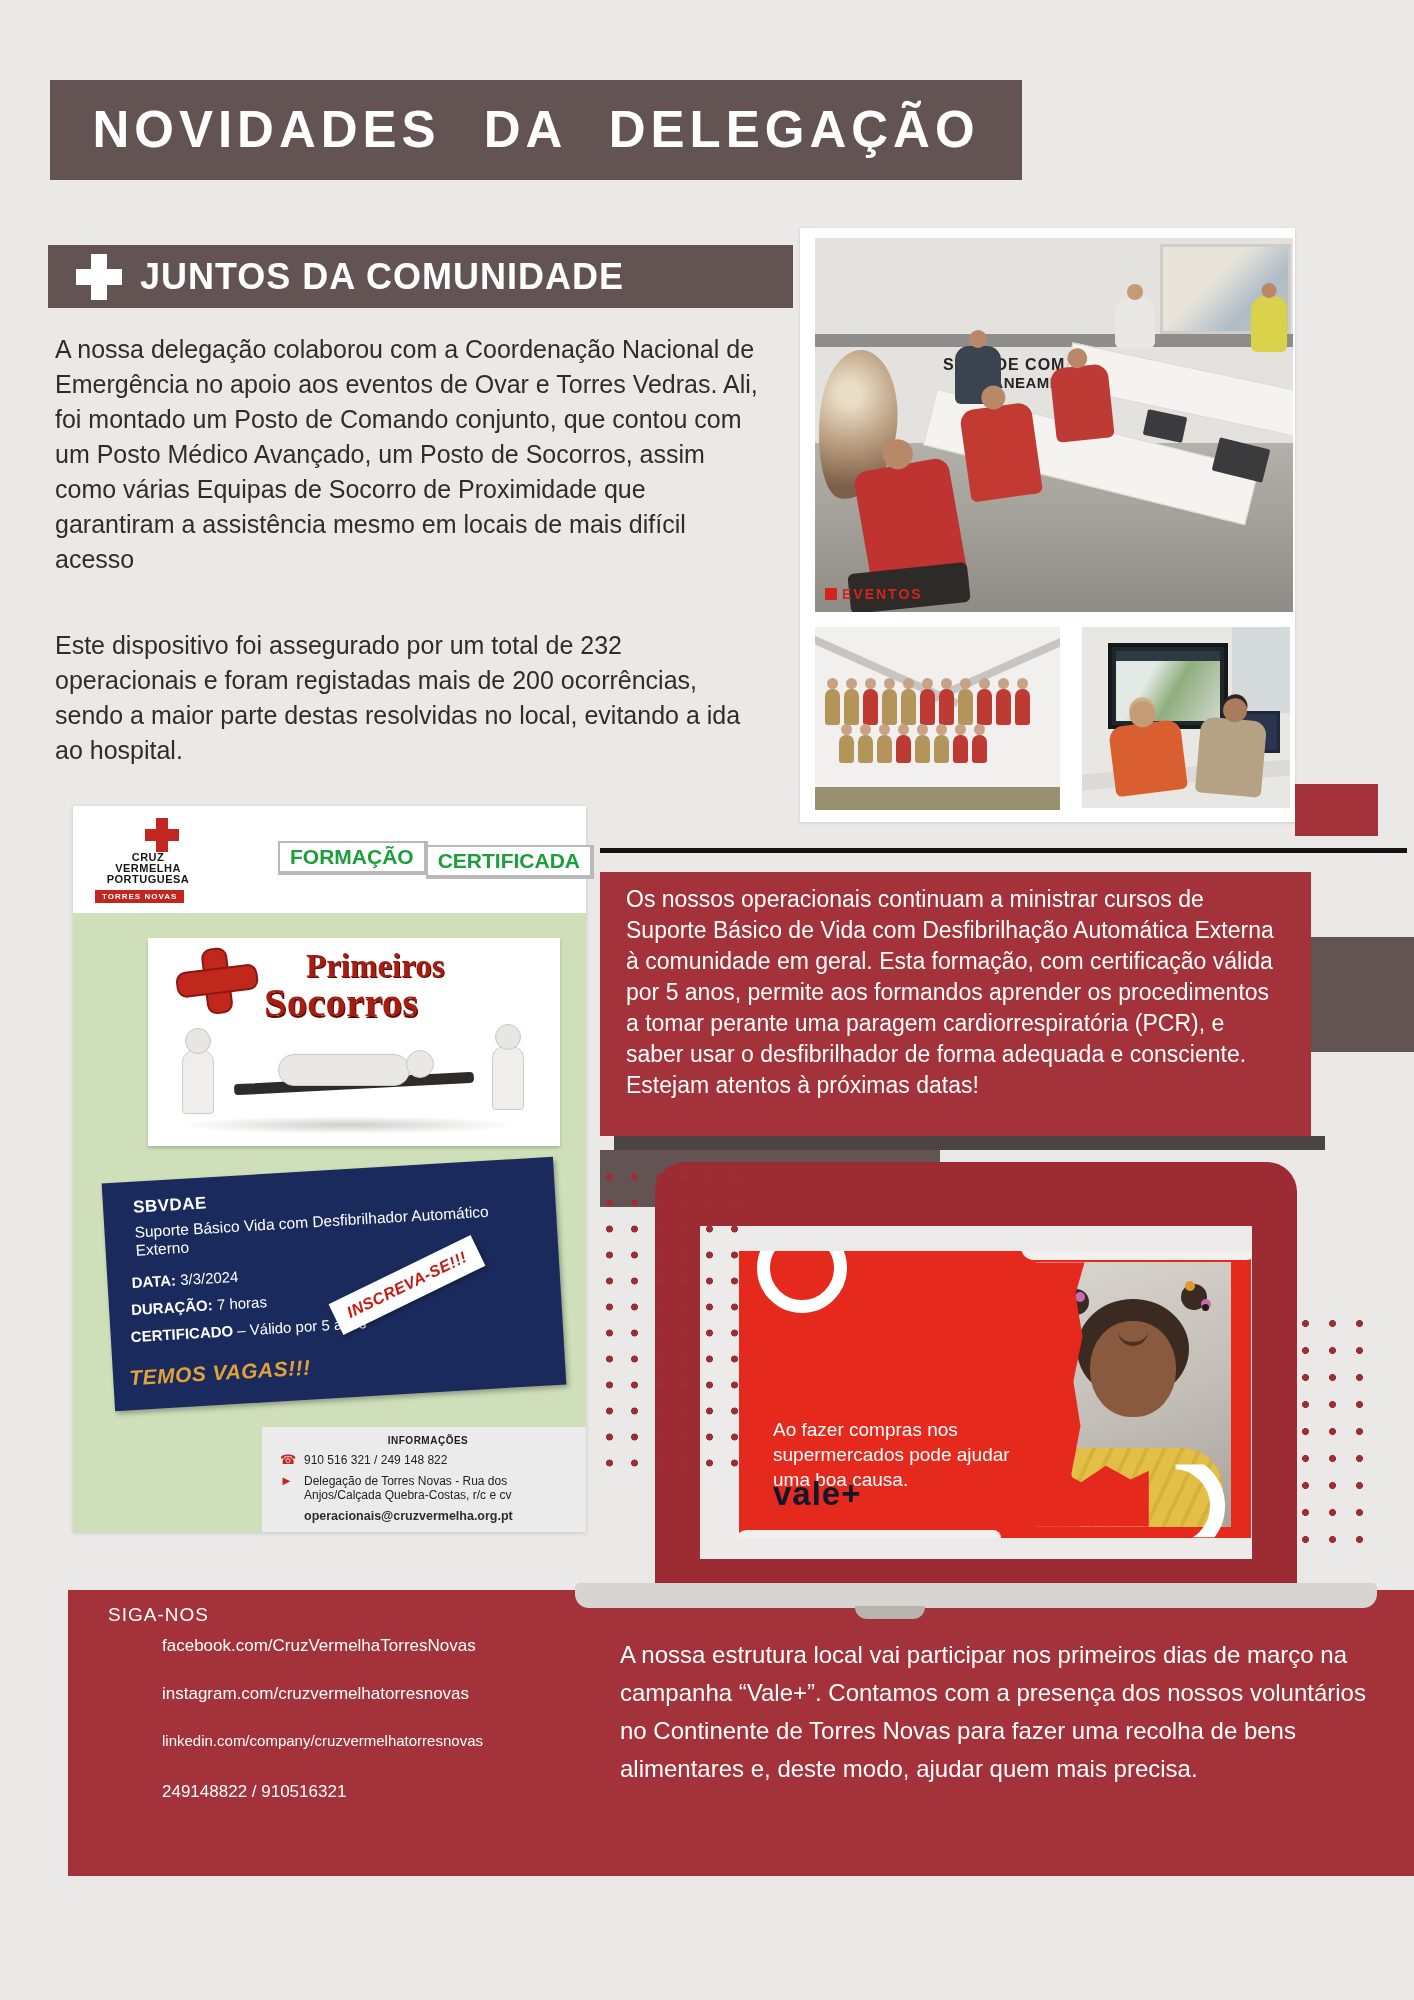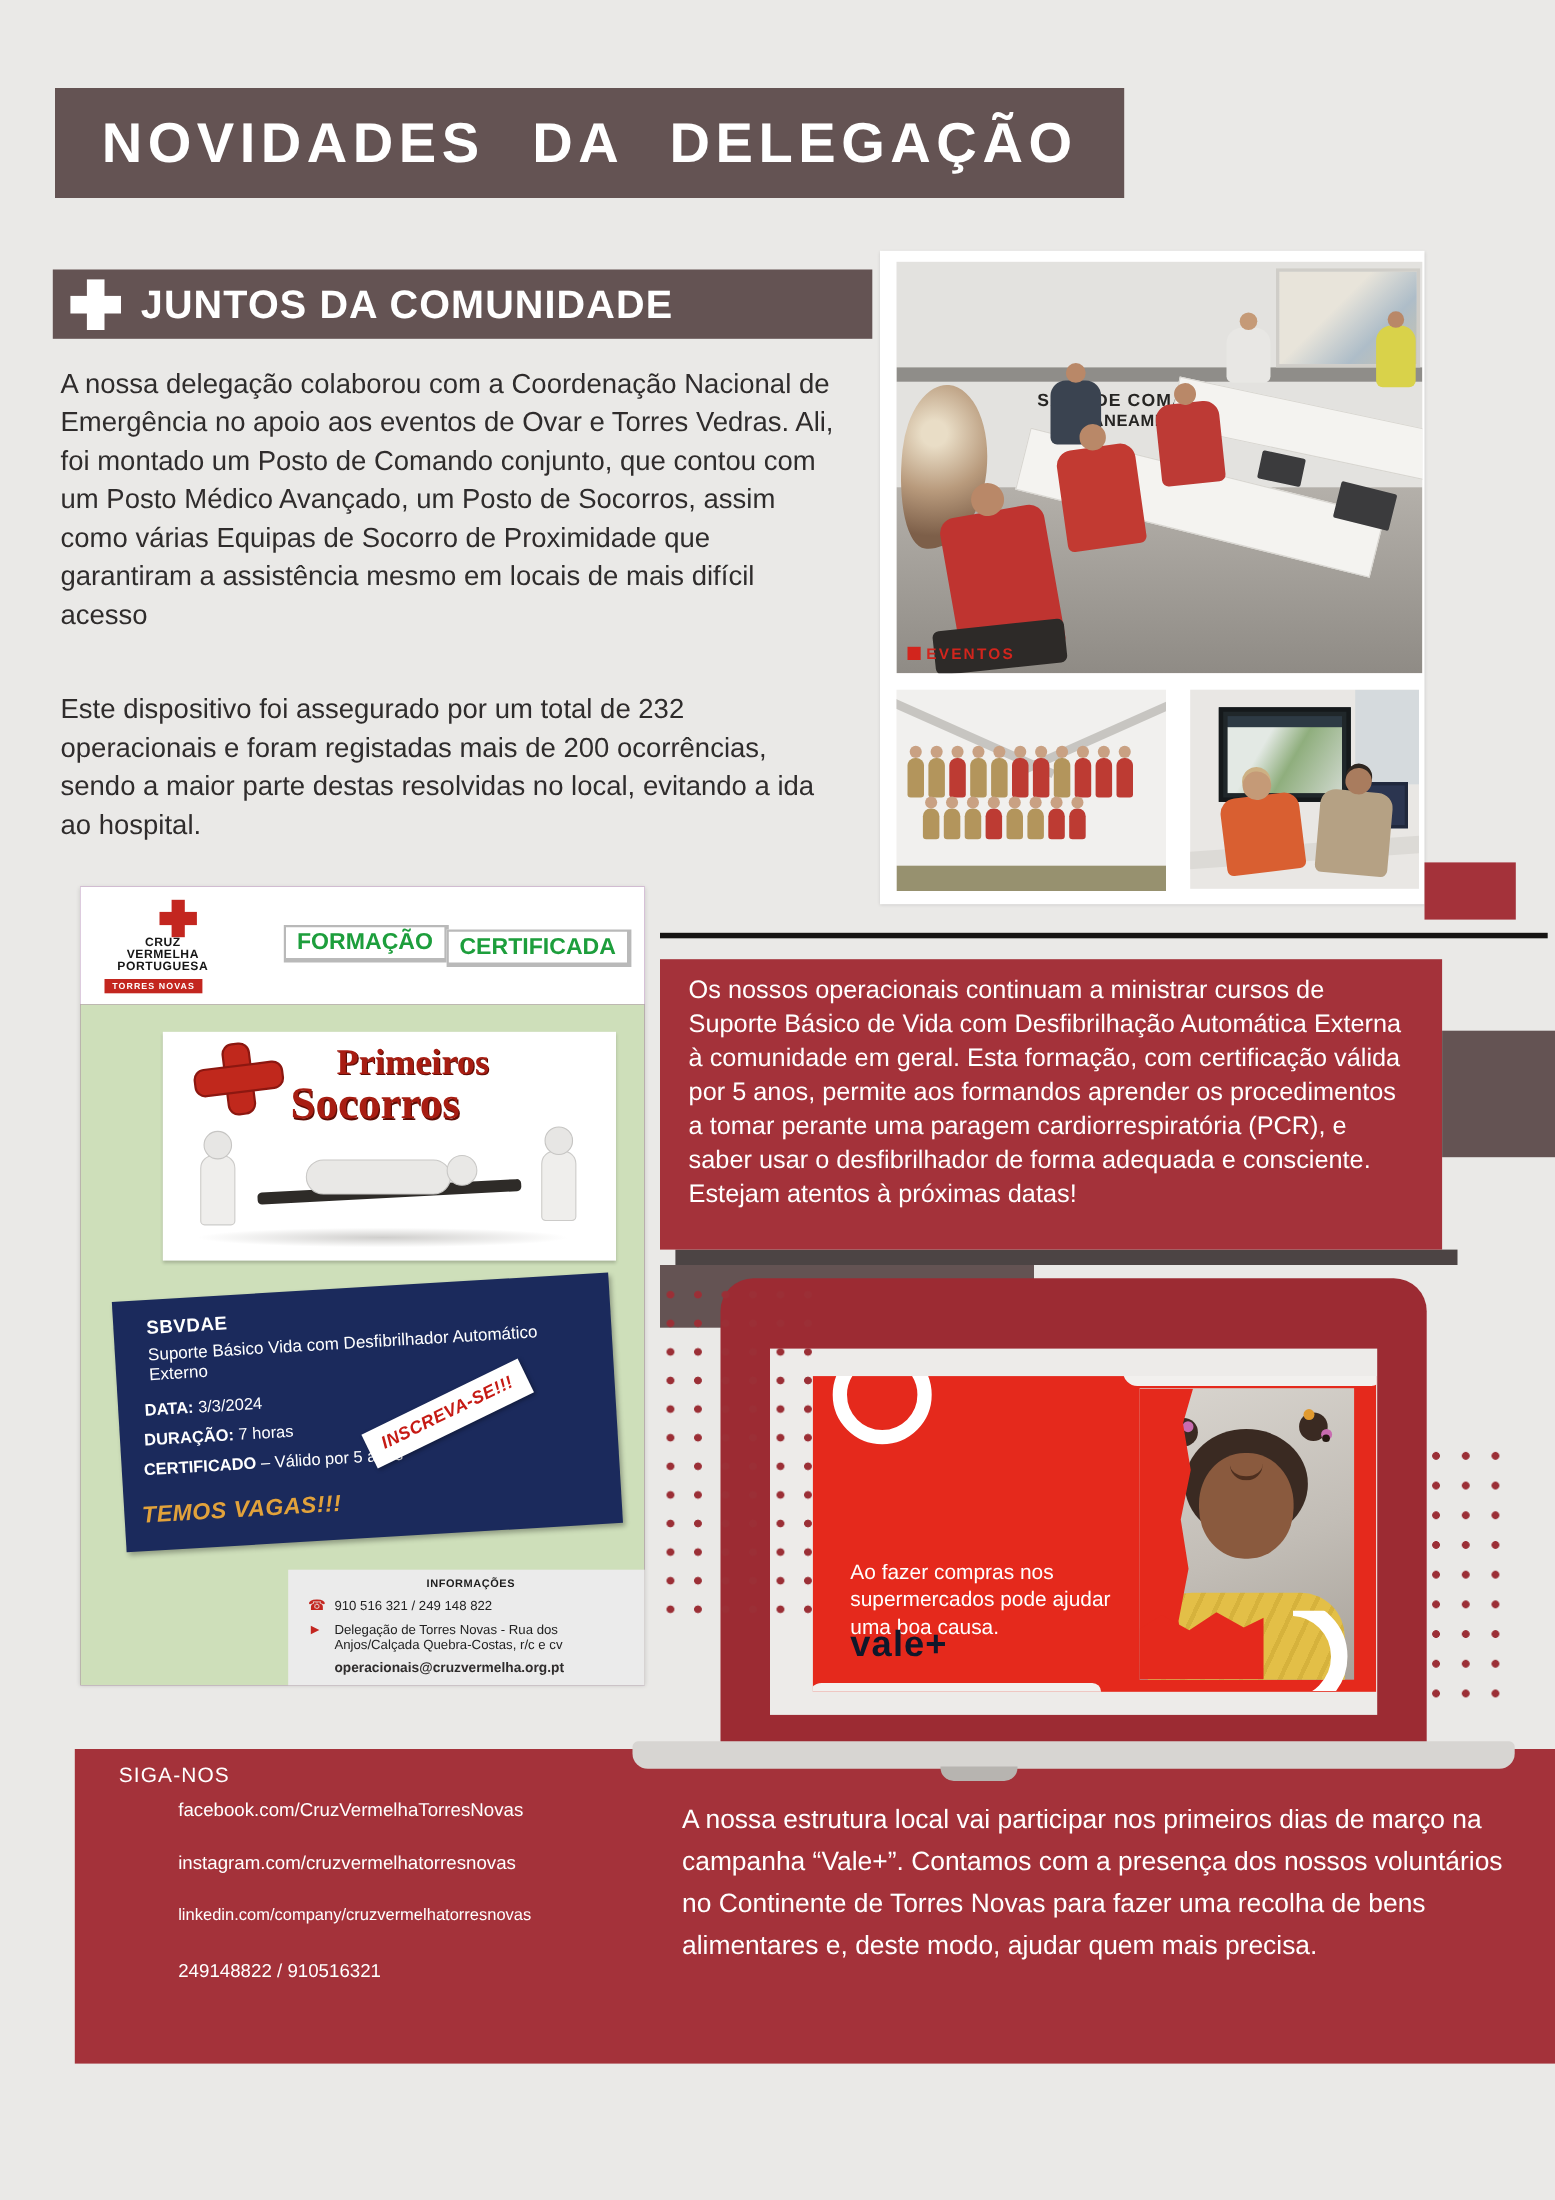--- a/index.html
+++ b/index.html
@@ -10,21 +10,21 @@
   }
   .abs{position:absolute;}
   
   .header-bar{left:50px;top:80px;width:972px;height:100px;background:#645353;}
   .header-bar h1{
     margin:0;width:100%;height:100%;line-height:100px;text-align:center;
     color:#fff;font-size:51px;font-weight:800;letter-spacing:5px;word-spacing:24px;
   }
   
   .juntos-bar{left:48px;top:245px;width:745px;height:63px;background:#645353;
-    display:flex;align-items:center;padding-left:16px;box-sizing:border-box;}
+    display:flex;align-items:center;padding-left:28px;box-sizing:border-box;}
   .cross-icon{width:46px;height:46px;margin-right:18px;flex:0 0 auto;
     background:
       linear-gradient(#fff,#fff) center/16px 46px no-repeat,
       linear-gradient(#fff,#fff) center/46px 16px no-repeat;}
   .juntos-bar .label{color:#fff;font-size:36px;font-weight:800;letter-spacing:1px;white-space:nowrap;}
   
   .para{left:55px;width:715px;font-size:25px;line-height:35px;color:#2f2c2c;}
   .para-1{top:332px;}
   .para-2{top:628px;}
   
@@ -84,21 +84,21 @@
   .cvp-cross{position:absolute;left:72px;top:12px;width:34px;height:34px;
     background:
       linear-gradient(#c3261f,#c3261f) center/12px 34px no-repeat,
       linear-gradient(#c3261f,#c3261f) center/34px 12px no-repeat;}
   .cvp-text{position:absolute;left:12px;top:46px;width:126px;text-align:center;
     font-size:11px;font-weight:800;line-height:11px;color:#161616;letter-spacing:.5px;}
   .cvp-badge{position:absolute;left:22px;top:84px;background:#c3261f;color:#fff;
     font-size:8px;font-weight:700;padding:2px 7px;letter-spacing:1px;}
   .formacao{position:absolute;left:185px;top:35px;white-space:nowrap;}
   .formacao span{display:inline-block;background:#fff;color:#1D9E3C;font-size:21px;font-weight:800;
-    padding:2px 10px;border:2px solid #b9b9b9;border-right-width:4px;border-bottom-width:4px;}
+    padding:2px 10px;border:2px solid #b9b9b9;border-right-width:4px;border-bottom-width:4px;margin-left:20px;}
   .formacao .b2{margin-left:-2px;transform:translateY(4px);}
   .flyer-green{position:absolute;left:0;top:107px;width:513px;height:619px;background:#CEDFBA;}
   .ps-image{position:absolute;left:75px;top:25px;width:412px;height:208px;background:#fff;box-shadow:0 2px 3px rgba(0,0,0,.2);}
   .ps-cross{position:absolute;left:28px;top:10px;width:80px;height:64px;transform:rotate(-7deg);}
   .ps-cross i{position:absolute;background:#c0281c;border:2px solid #8c1710;border-radius:10px;}
   .ps-cross .v{left:28px;top:0;width:22px;height:62px;}
   .ps-cross .h{left:0;top:20px;width:78px;height:22px;}
   .ps-t1{position:absolute;left:158px;top:10px;font-size:33px;font-weight:800;color:#a81d12;
     font-family:"Liberation Serif",serif;text-shadow:1px 1px 0 #5e0d06;}
   .ps-t2{position:absolute;left:116px;top:40px;font-size:41px;font-weight:800;color:#a81d12;

